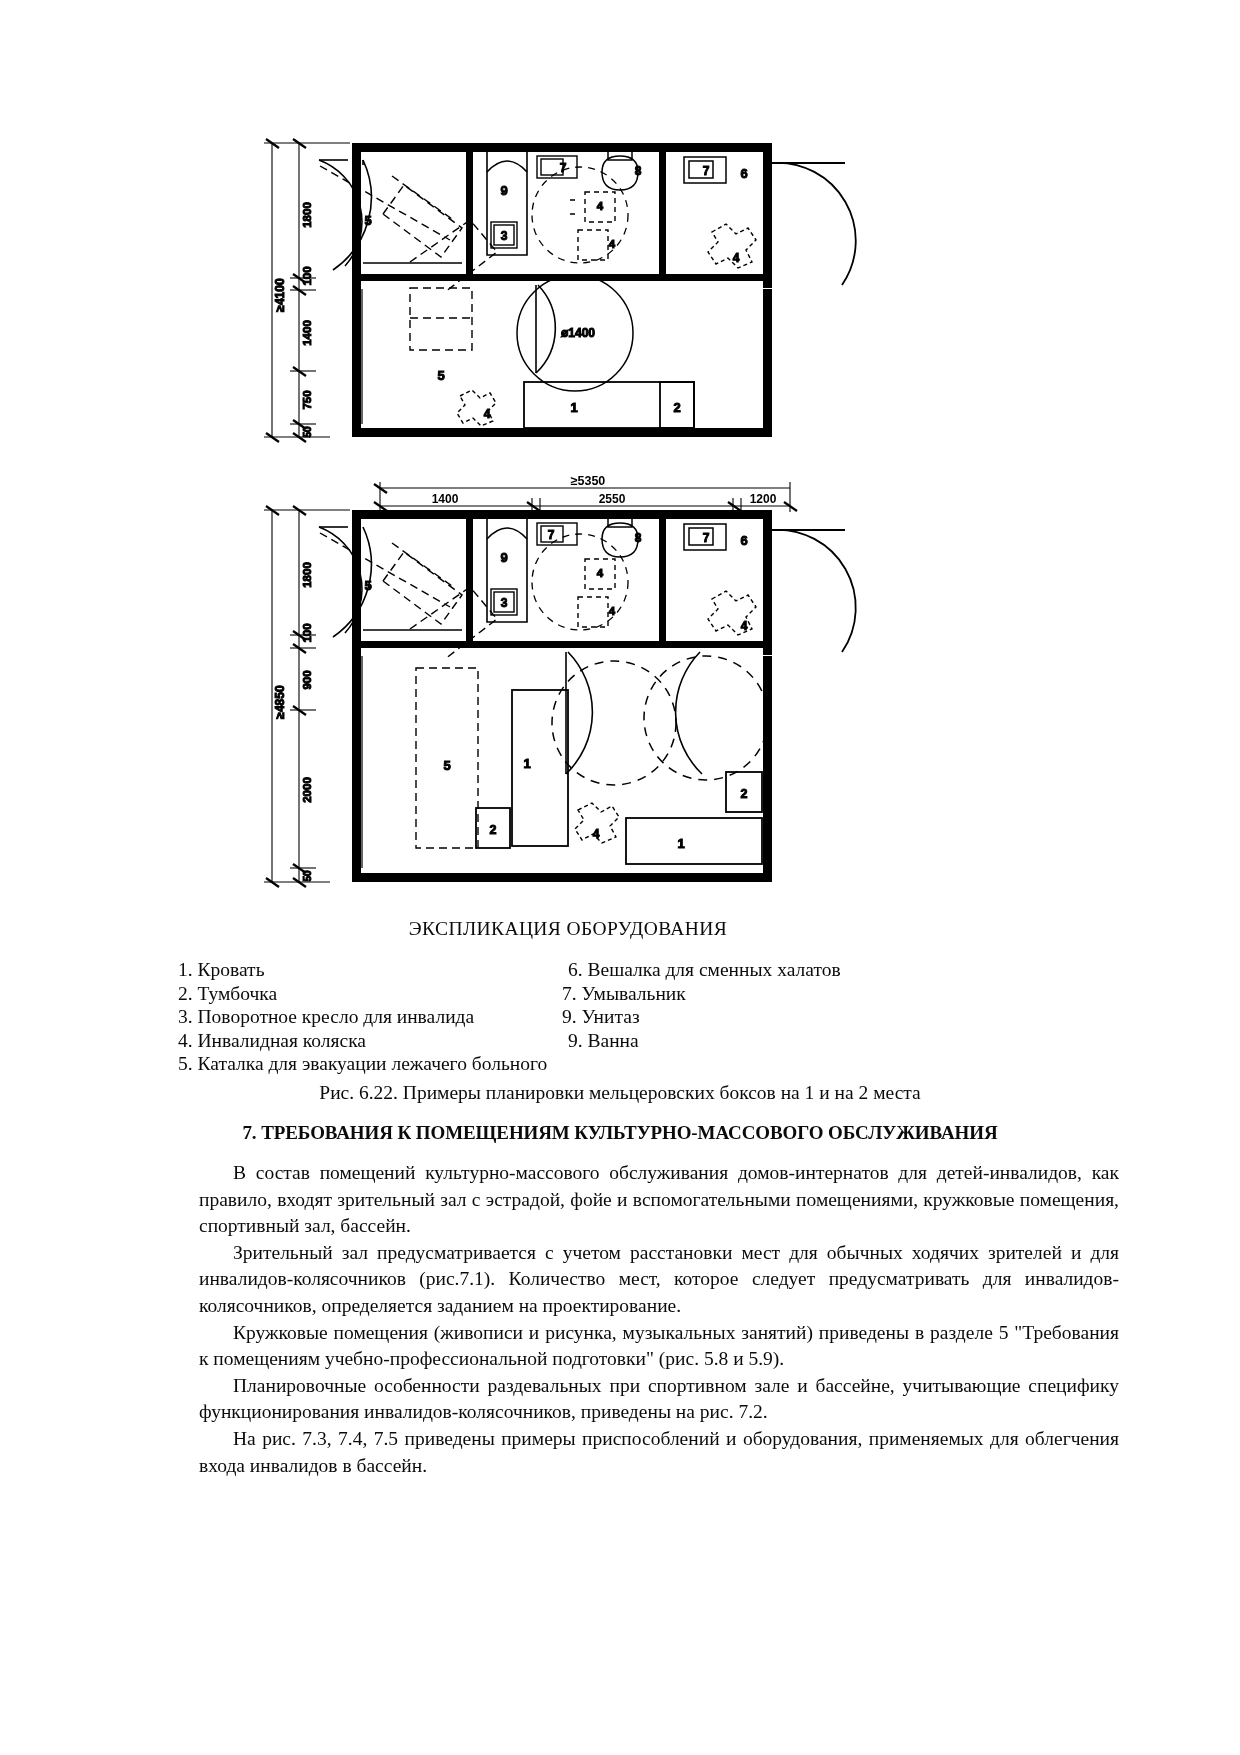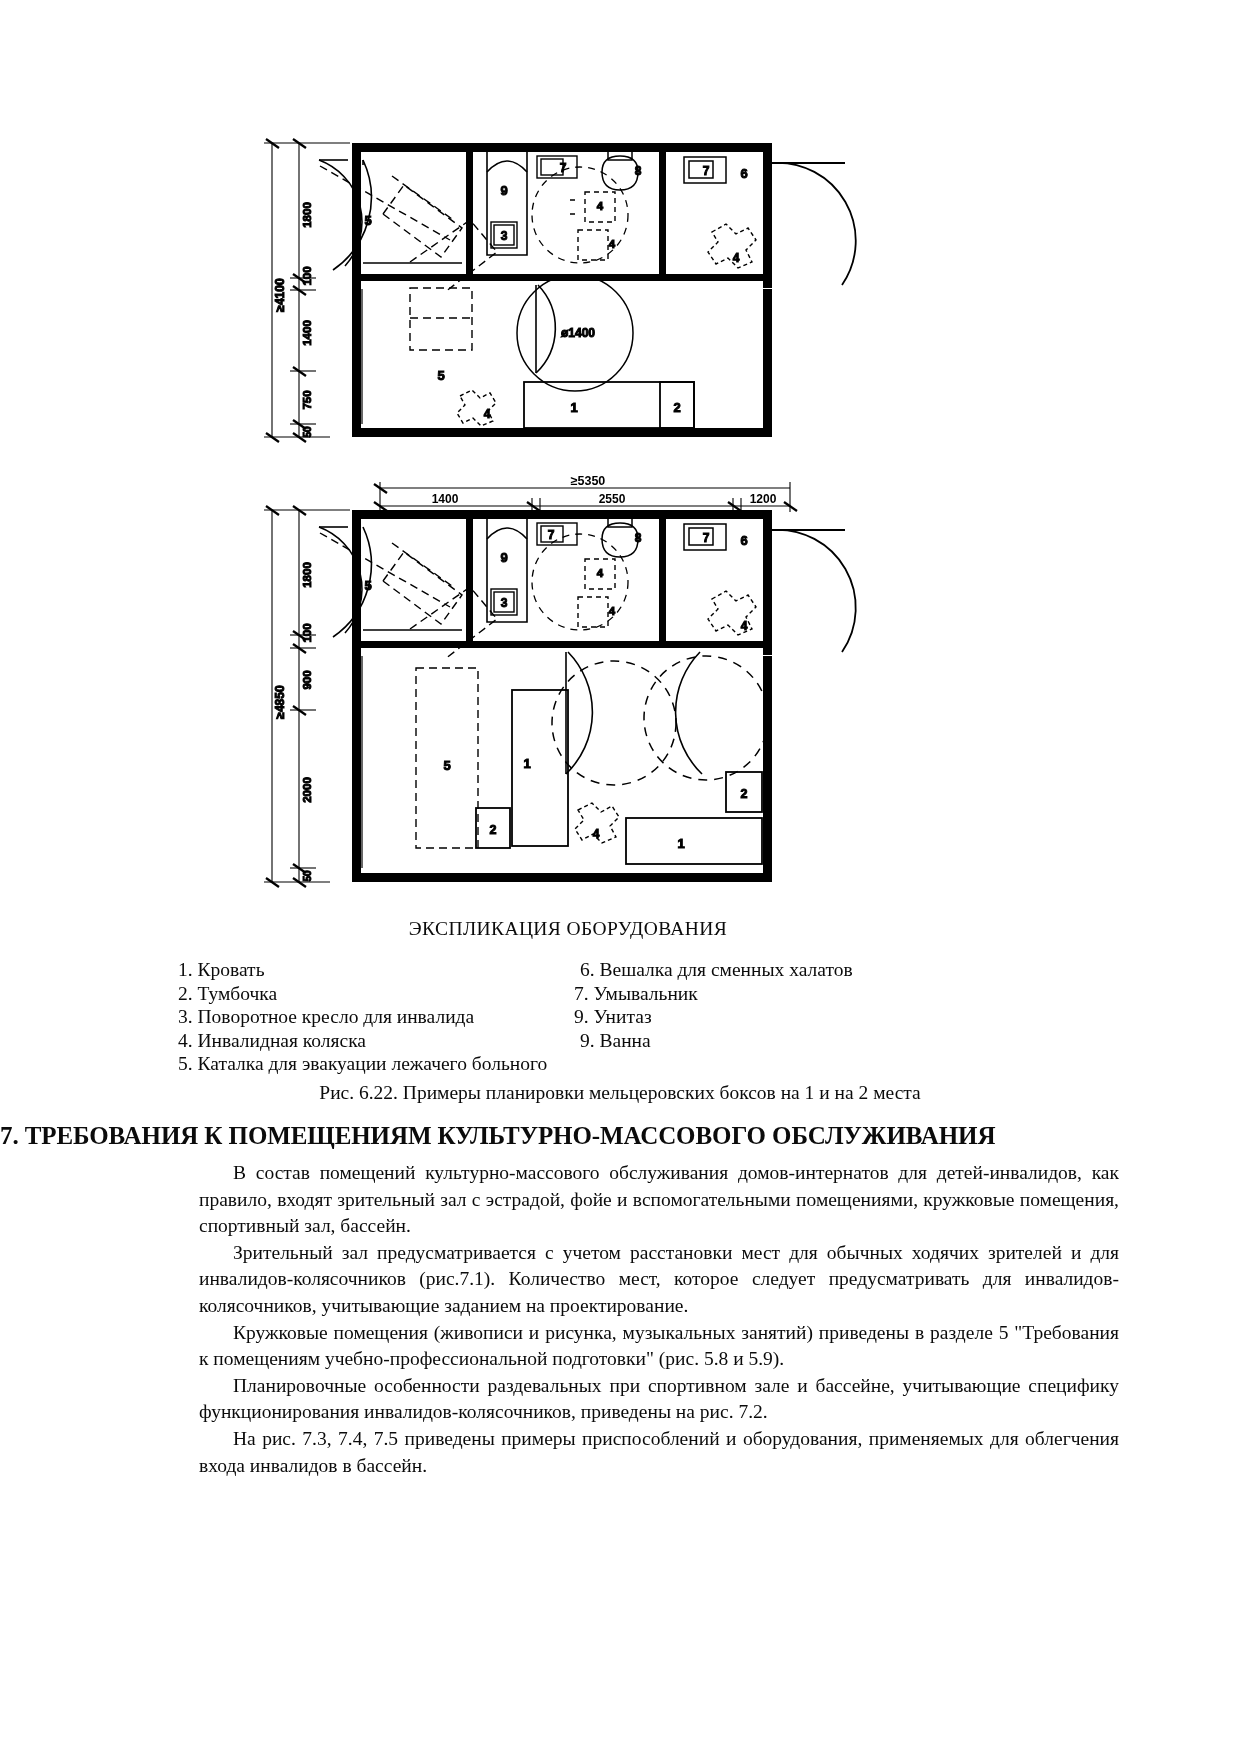--- a/index.html
+++ b/index.html
@@ -26,30 +26,30 @@
   .explic-title{
     position:absolute;left:0;top:918px;width:1136px;
     text-align:center;font-size:19.5px;letter-spacing:.4px;
   }
   .legend{
     position:absolute;left:178px;top:958px;width:900px;
     font-size:19.5px;line-height:23.5px;
   }
   .legend .row{position:relative;height:23.5px;white-space:nowrap;}
   .legend .col-l{position:absolute;left:0;}
-  .legend .col-r{position:absolute;left:384px;margin-left:12px;}
+  .legend .col-r{position:absolute;left:384px;}
   .legend .col-r.ind{left:390px;}
 
   .fig-caption{
     position:absolute;left:0;top:1082px;width:1240px;
     text-align:center;font-size:19.5px;
   }
   .sec-head{
     position:absolute;left:0;top:1122px;width:1240px;
-    font-size:25px;font-weight:bold;letter-spacing:-.1px;
+    text-align:center;font-size:19px;font-weight:bold;letter-spacing:-.1px;
   }
   .body{
     position:absolute;left:160px;top:1160px;width:920px;
     font-size:19.5px;line-height:26.6px;text-align:justify;margin-left:39px;
   }
   .body p{margin:0;text-indent:34px;}
 </style>
 </head>
 <body>
 
@@ -411,19 +411,19 @@
       <span class="col-l">5. Каталка для эвакуации лежачего больного</span>
     </div>
   </div>
 
   <div class="fig-caption">Рис. 6.22. Примеры планировки мельцеровских боксов на 1 и на 2 места</div>
 
   <div class="sec-head">7. ТРЕБОВАНИЯ К ПОМЕЩЕНИЯМ КУЛЬТУРНО-МАССОВОГО ОБСЛУЖИВАНИЯ</div>
 
   <div class="body">
     <p>В состав помещений культурно-массового обслуживания домов-интернатов для детей-инвалидов, как правило, входят зрительный зал с эстрадой, фойе и вспомогательными помещениями, кружковые помещения, спортивный зал, бассейн.</p>
-    <p>Зрительный зал предусматривается с учетом расстановки мест для обычных ходячих зрителей и для инвалидов-колясочников (рис.7.1). Количество мест, которое следует предусматривать для инвалидов-колясочников, учитывающие заданием на проектирование.</p>
+    <p>Зрительный зал предусматривается с учетом расстановки мест для обычных ходячих зрителей и для инвалидов-колясочников (рис.7.1). Количество мест, которое следует предусматривать для инвалидов-колясочников, определяется заданием на проектирование.</p>
     <p>Кружковые помещения (живописи и рисунка, музыкальных занятий) приведены в разделе 5 "Требования к помещениям учебно-профессиональной подготовки" (рис. 5.8 и 5.9).</p>
     <p>Планировочные особенности раздевальных при спортивном зале и бассейне, учитывающие специфику функционирования инвалидов-колясочников, приведены на рис. 7.2.</p>
     <p>На рис. 7.3, 7.4, 7.5 приведены примеры приспособлений и оборудования, применяемых для облегчения входа инвалидов в бассейн.</p>
   </div>
 
 </div>
 
 </body></html>

